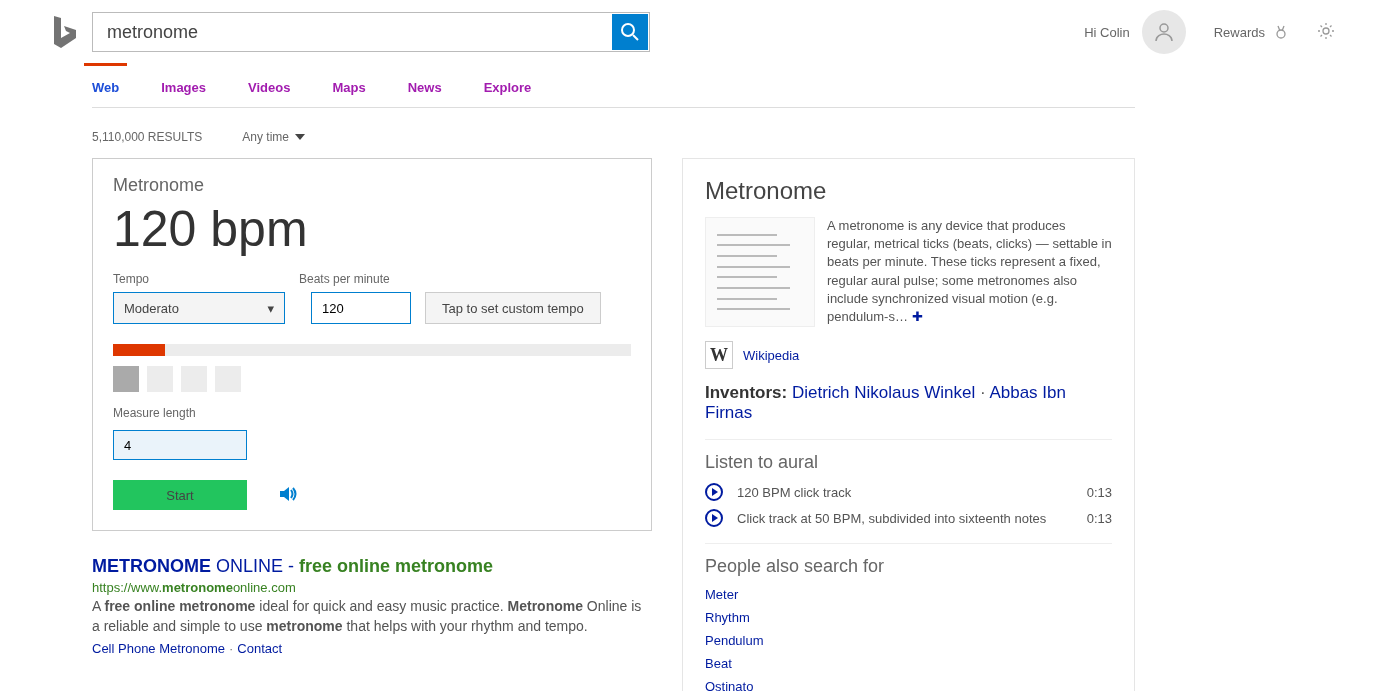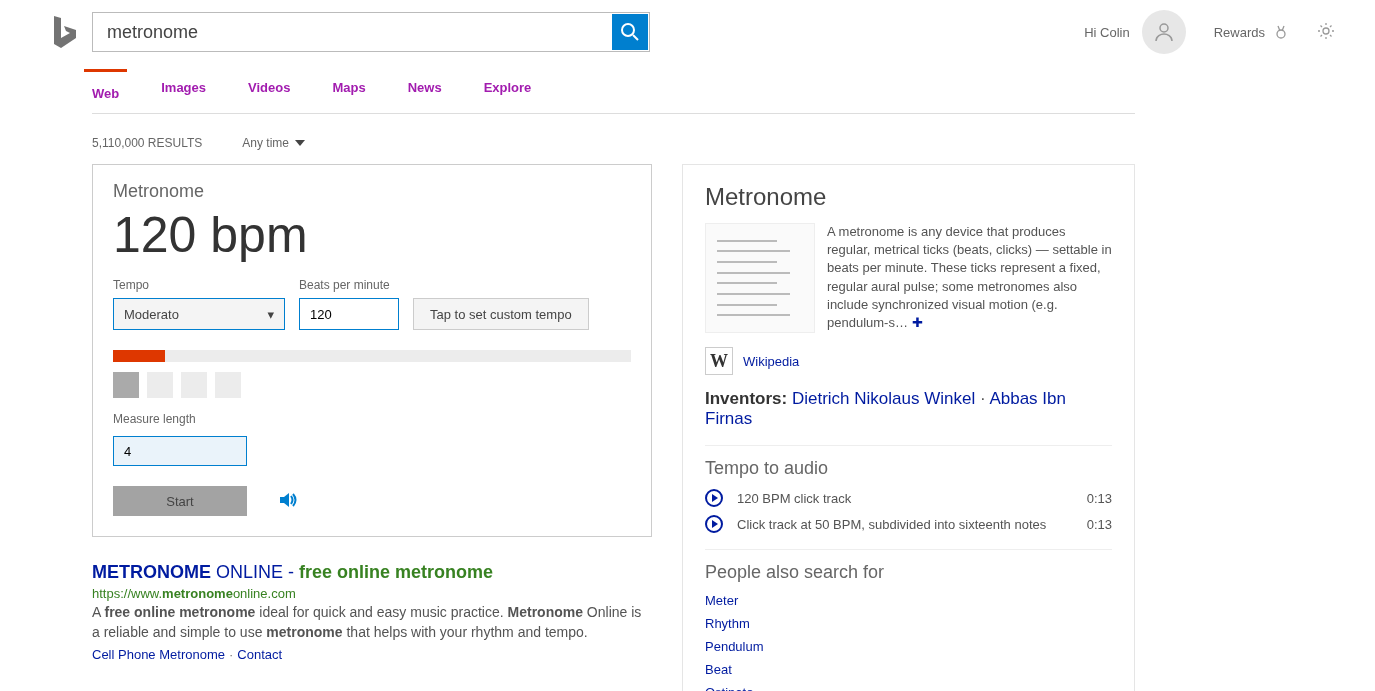--- a/index.html
+++ b/index.html
@@ -15,49 +15,49 @@
   .hdr-right { margin-left: auto; display: flex; align-items: center; gap: 28px; color: #666; font-size: 13px; }
   .greet { display: flex; align-items: center; gap: 12px; }
   .avatar { width: 44px; height: 44px; border-radius: 50%; background: #e7e7e7; display: flex; align-items: center; justify-content: center; }
   .rewards { display: flex; align-items: center; gap: 8px; cursor: pointer; }
   .gear { cursor: pointer; }
 
   
   .tabs-wrap { margin-left: 92px; margin-top: 26px; }
   .tabs { display: flex; gap: 42px; border-bottom: 1px solid #ddd; width: 1043px; }
   .tab { padding: 0 0 12px 0; color: #a21caf; font-size: 13px; cursor: pointer; position: relative; font-weight: bold; }
-  .tab.active { color: #a21caf; font-weight: 600; margin-top: 6px; }
+  .tab.active { color: #1d4ed8; font-weight: 600; }
   .tab.active::before { content: ""; position: absolute; top: -17px; left: -8px; right: -8px; height: 3px; background: #de3700; }
 
   
   .meta { margin: 22px 0 14px 0; display: flex; align-items: center; gap: 40px; font-size: 12px; color: #666; }
   .meta .anytime { display: flex; align-items: center; gap: 6px; cursor: pointer; }
 
   
   .cols { display: flex; gap: 30px; margin-left: 92px; }
   .left { width: 560px; }
   .right { width: 453px; }
 
   
   .card { border: 1px solid #ccc; padding: 16px 20px 20px 20px; }
   .card h2 { font-size: 18px; font-weight: 400; color: #666; margin-bottom: 4px; }
   .bpm-display { font-size: 50px; font-weight: 300; color: #333; margin-bottom: 14px; font-family: "Segoe UI Light", "Segoe UI", Arial; }
   .controls-row { display: flex; gap: 14px; align-items: flex-end; }
   .field label { display: block; font-size: 12px; color: #666; margin-bottom: 6px; }
   .sel { width: 172px; height: 32px; border: 1px solid #007fcf; background: #f4f4f4; padding: 0 10px; display: flex; align-items: center; justify-content: space-between; color: #444; cursor: pointer; font-size: 13px; }
-  .bpm-input { width: 100px; height: 32px; border: 1px solid #007fcf; padding: 0 10px; font-size: 13px; }
+  .bpm-input { width: 100px; height: 32px; border: 1px solid #007fcf; padding: 0 10px; font-size: 13px; margin-left: 12px; }
   .tap-btn { height: 32px; border: 1px solid #ccc; background: #f4f4f4; padding: 0 16px; font-size: 13px; color: #444; cursor: pointer; }
   .bar { margin-top: 20px; height: 12px; background: #ececec; position: relative; }
   .bar-fill { position: absolute; left: 0; top: 0; bottom: 0; width: 10%; background: #de3700; }
   .beats { display: flex; gap: 8px; margin-top: 10px; }
   .beat { width: 26px; height: 26px; background: #ececec; }
   .beat.active { background: #aaa; }
   .measure-input { width: 134px; height: 30px; border: 1px solid #007fcf; background: #eaf3fa; padding: 0 10px; font-size: 13px; margin-top: 4px; }
   .start-row { display: flex; align-items: center; gap: 30px; margin-top: 20px; }
-  .start-btn { width: 134px; height: 30px; background: #a3a3a3; border: none; font-size: 13px; color: #444; cursor: pointer; }
+  .start-btn { width: 134px; height: 30px; background: #22c55e; border: none; font-size: 13px; color: #444; cursor: pointer; }
   .sound-icon { color: #007fcf; cursor: pointer; }
 
   
   .result { margin-top: 24px; }
   .result h3 { font-size: 18px; font-weight: 400; line-height: 1.3; }
   .result h3 .t1 { color: #001ba0; font-weight: 700; }
   .result h3 .t2 { color: #001ba0; font-weight: 400; }
   .result h3 .t3 { color: #388222; font-weight: 700; }
   .cite { color: #388222; font-size: 13px; margin: 2px 0; }
   .cite b { color: #388222; }
@@ -258,21 +258,21 @@
         <a>Wikipedia</a>
       </div>
       <div class="kp-meta">
         <b>Inventors:</b>
         <a>Dietrich Nikolaus Winkel</a>
         <span> · </span>
         <a>Abbas Ibn Firnas</a>
       </div>
 
       <hr class="kp-sep">
-      <div class="kp-sub">Tempo to audio</div>
+      <div class="kp-sub">Listen to aural</div>
       <div id="audio-list">
           <div class="audio-row">
             <span class="play"></span>
             <span>120 BPM click track</span>
             <span class="dur">0:13</span>
           </div>
           <div class="audio-row">
             <span class="play"></span>
             <span>Click track at 50 BPM, subdivided into sixteenth notes</span>
             <span class="dur">0:13</span>

